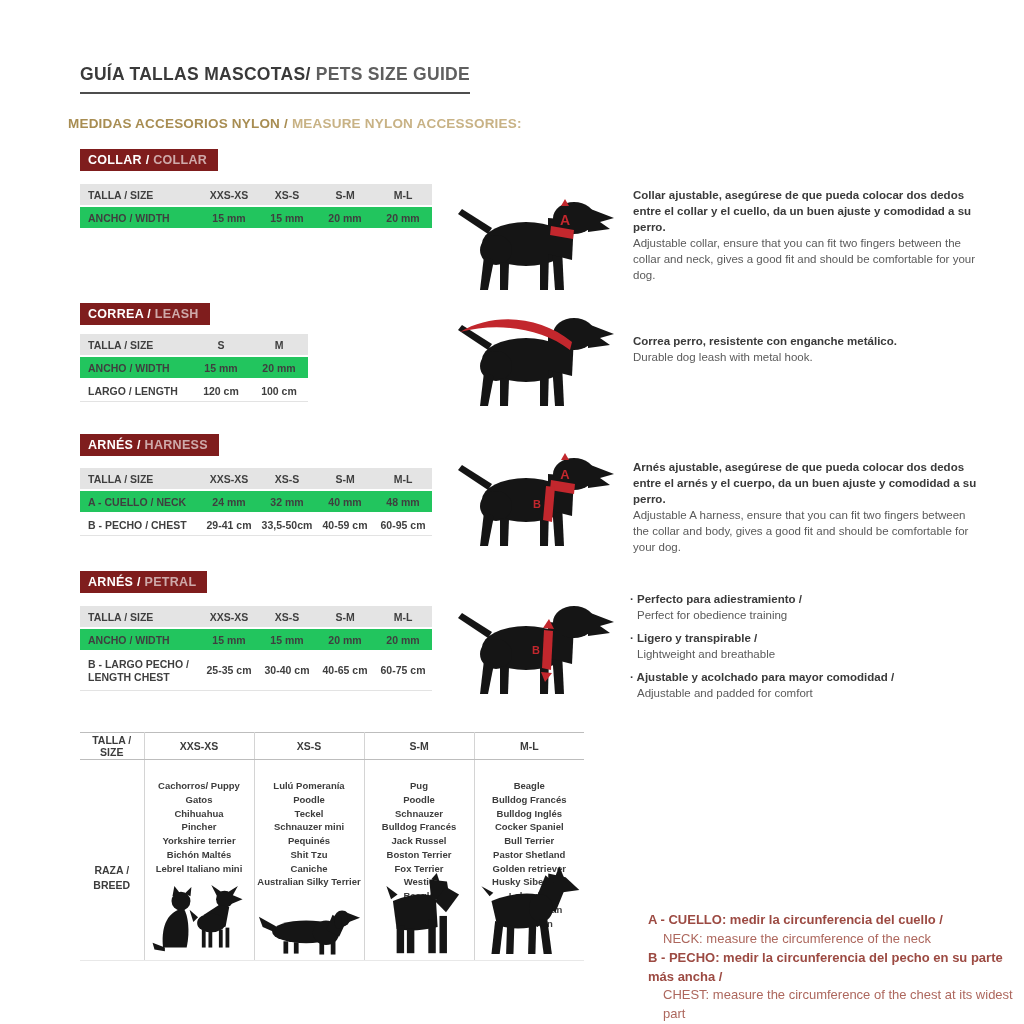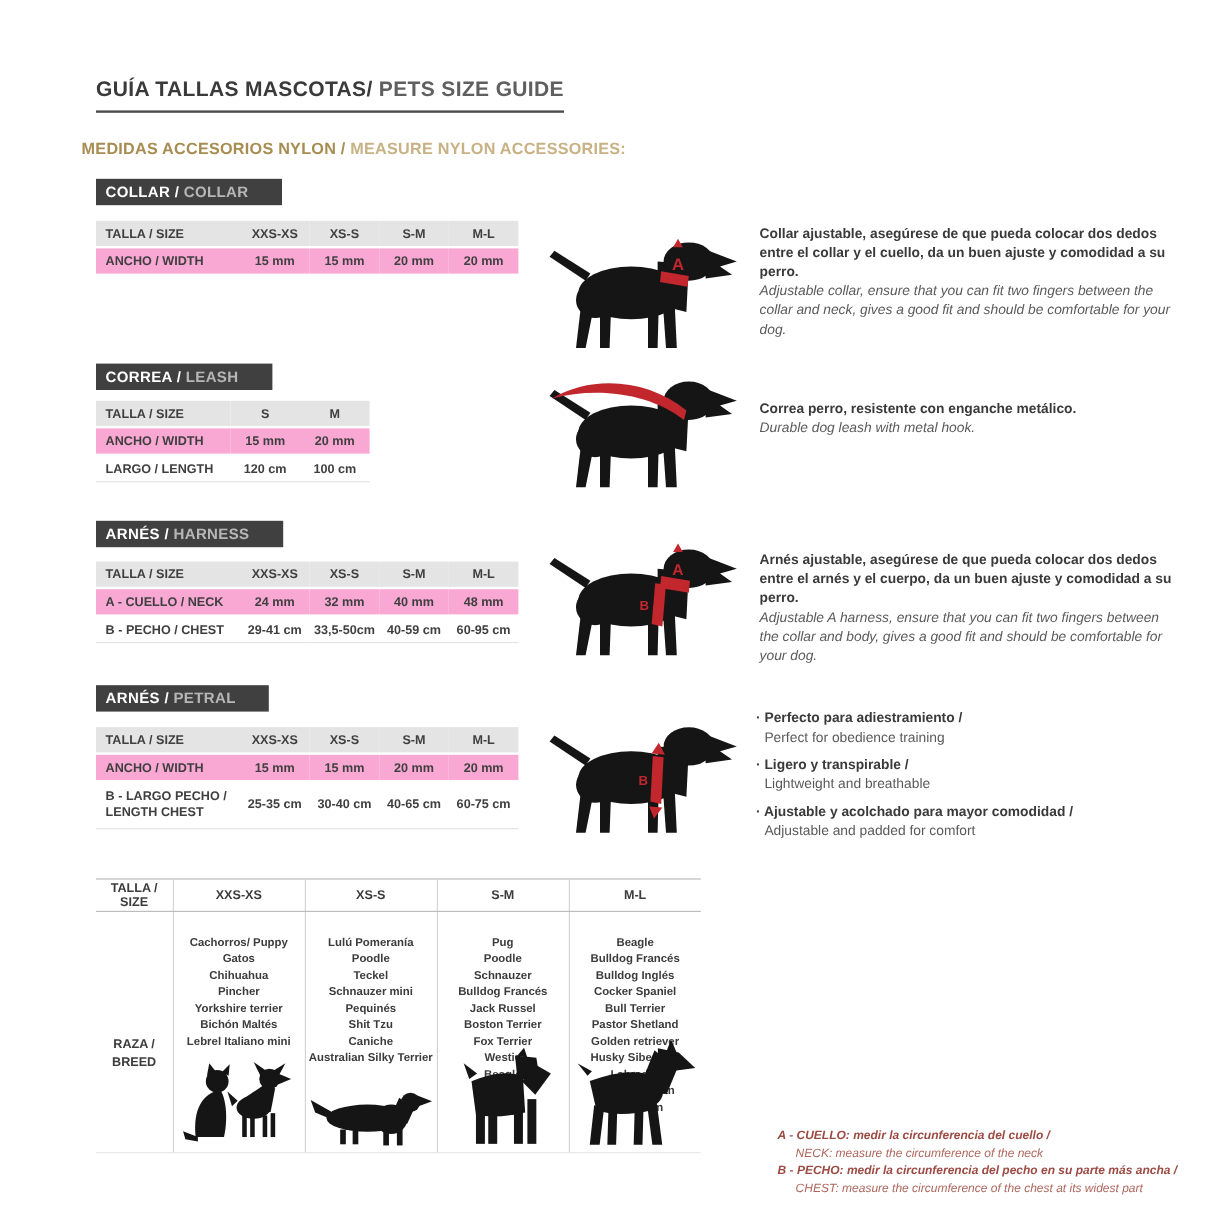--- a/index.html
+++ b/index.html
@@ -8,45 +8,45 @@
 
   
   .title{position:absolute;left:80px;top:64px;font-size:17.5px;font-weight:bold;
          letter-spacing:.3px;color:#3a3a3a;padding-bottom:7px;border-bottom:2px solid #4d4d4d;}
   .title .en{color:#5f5f5f;}
   .subtitle{position:absolute;left:68px;top:116px;font-size:13.5px;font-weight:bold;letter-spacing:.2px;}
   .subtitle .es{color:#a88d52;}
   .subtitle .en{color:#c8b285;}
 
   
-  .badge{position:absolute;left:80px;background:#404040;color:#fff;font-size:12.5px;
-         font-weight:bold;padding:4px 28px 4px 8px;letter-spacing:.3px;}
+  .badge{position:absolute;left:80px;background:#7f1d1d;color:#fff;font-size:12.5px;
+         font-weight:bold;padding:4px 11px 4px 8px;letter-spacing:.3px;}
   .badge .en{color:rgba(255,255,255,.62);}
 
   
   table.size-table{position:absolute;left:80px;border-collapse:separate;border-spacing:0 2px;
                    font-size:10.5px;font-weight:bold;color:#3f3f3f;}
   table.size-table td{height:21px;text-align:center;vertical-align:middle;padding:0 2px;}
   table.size-table td.lbl{text-align:left;padding-left:8px;}
   table.size-table .c-label{width:120px;}
   table.size-table .c-val{width:58px;}
   table.correa .c-label{width:112px;}
   tr.r-head td{background:#e4e4e4;}
-  tr.r-mid td{background:#f9a8d4;}
+  tr.r-mid td{background:#22c55e;}
   tr.r-white td{background:#ffffff;border-bottom:1px solid #e3e3e3;}
   tr.r-tall td{height:38px;line-height:1.25;}
 
   
   .dogfig{position:absolute;left:448px;width:180px;}
   .dogfig svg{display:block;}
 
   
   .desc{position:absolute;left:633px;width:348px;font-size:11.5px;line-height:1.4;}
   .desc .es{font-weight:bold;color:#3a3a3a;}
-  .desc .en{color:#5a5a5a;font-style:italic;}
+  .desc .en{color:#5a5a5a;}
   .bullets{position:absolute;left:630px;width:360px;font-size:11.5px;line-height:1.4;}
   .bullet{margin-bottom:7px;}
   .bullet .b-es{font-weight:bold;color:#3a3a3a;}
   .bullet .b-es::before{content:"· ";}
   .bullet .b-en{display:block;color:#5a5a5a;padding-left:7px;}
 
   
   table.breed-table{position:absolute;left:80px;top:732px;border-collapse:collapse;
                     font-weight:bold;color:#3c3c3c;}
   table.breed-table td{border-right:1.5px solid #d4d4d4;vertical-align:top;text-align:center;}
@@ -54,21 +54,21 @@
   table.breed-table tr.bt-head td{border-top:1.5px solid #bdbdbd;border-bottom:1.5px solid #bdbdbd;
                     height:23px;font-size:10.5px;vertical-align:middle;}
   table.breed-table tr.bt-body td{height:198px;border-bottom:1px solid #e8e8e8;position:relative;}
   .col-size{width:64px;}
   .col-breed{width:110px;}
   .raza-label{padding-top:102px;font-size:10.5px;line-height:1.4;white-space:pre-line;}
   .breed-list{padding-top:6px;font-size:9.5px;line-height:1.45;white-space:pre-line;margin-top:12px;}
   .sil{position:absolute;left:0;right:0;bottom:3px;margin:auto;}
 
   
-  .notes{position:absolute;left:648px;top:940px;width:372px;font-size:10px;line-height:1.45;font-style:italic;}
+  .notes{position:absolute;left:648px;top:911px;width:372px;font-size:13px;line-height:1.45;}
   .note-bold{font-weight:bold;color:#9c4a42;}
   .note-normal{color:#ad675d;padding-left:15px;}
 </style>
 </head>
 <body>
 
 <div class="page">
 
   <div class="title">
     <span class="es">GUÍA TALLAS MASCOTAS/</span><span class="en"> PETS SIZE GUIDE</span>

